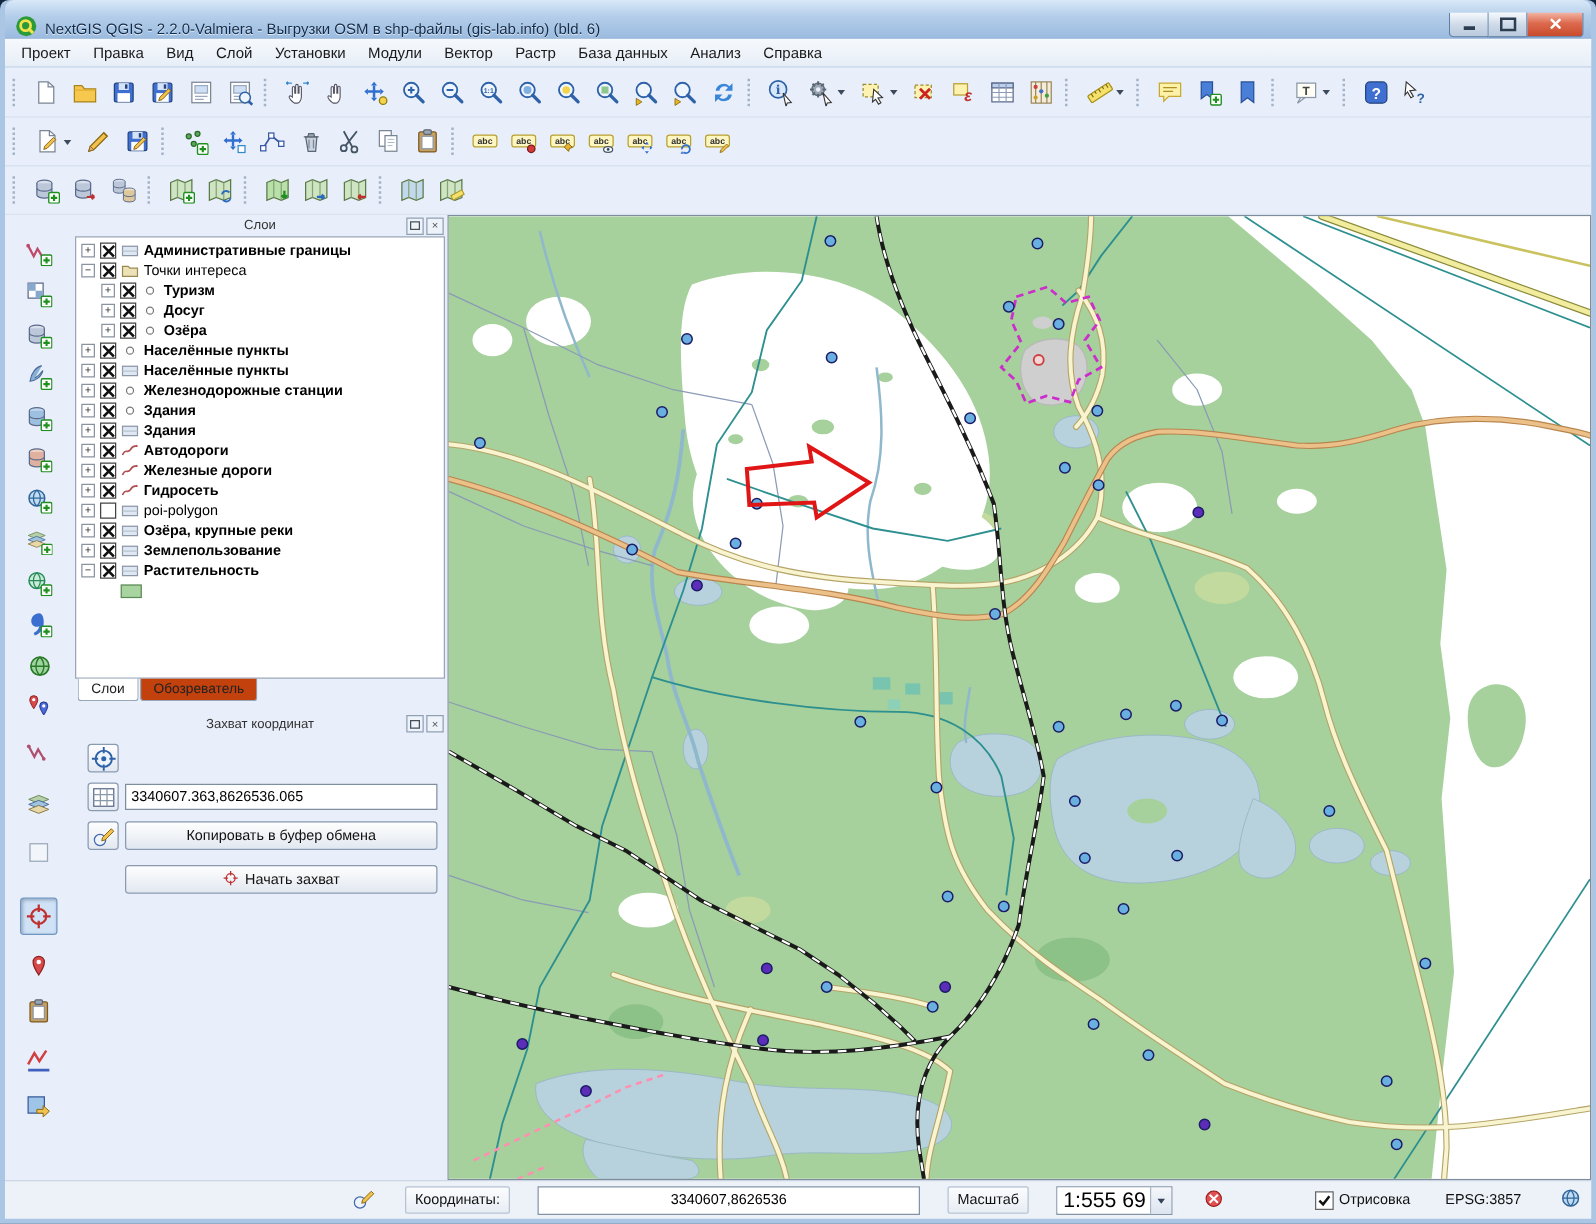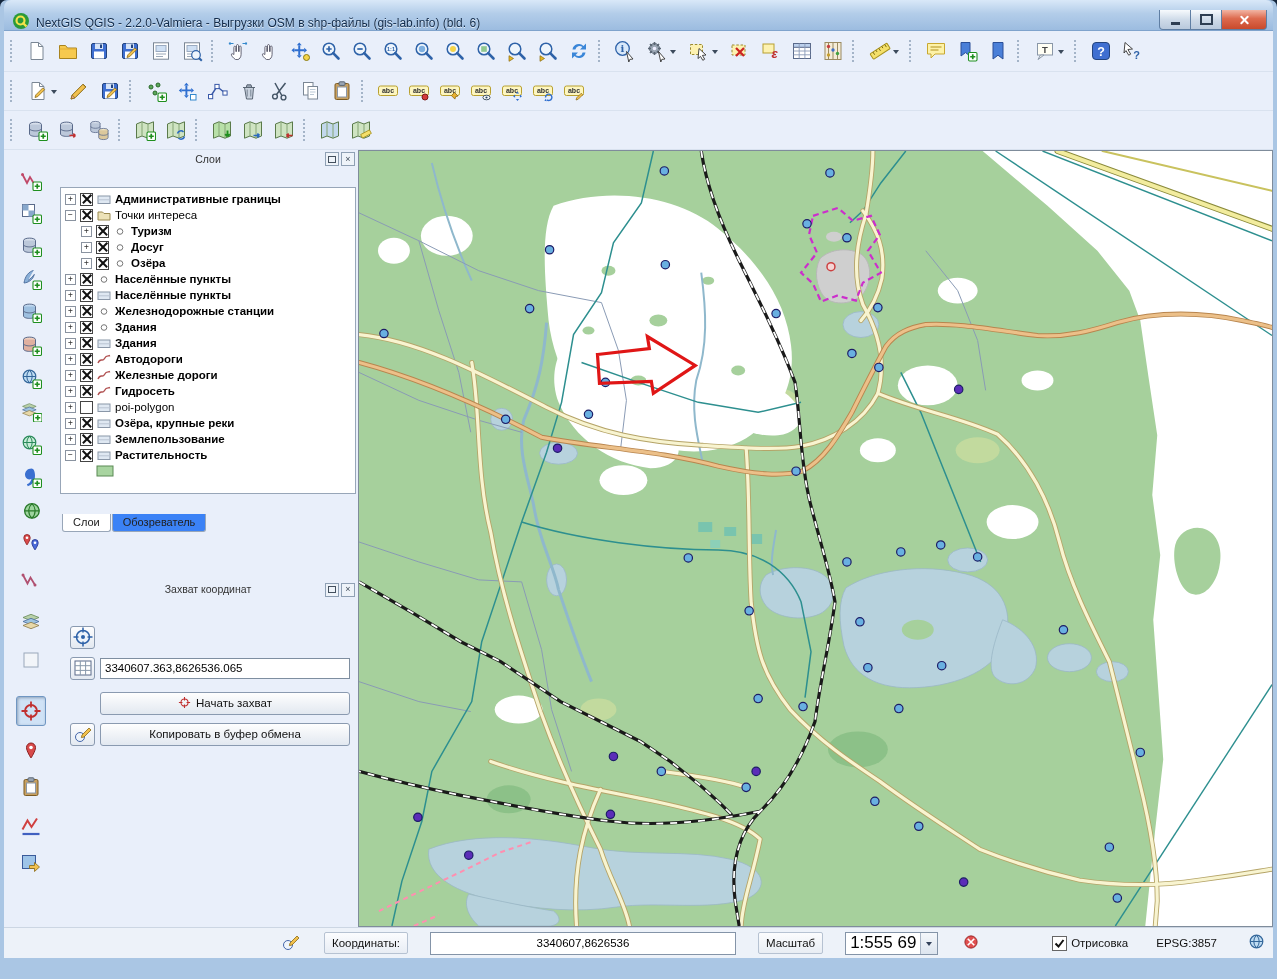--- a/index.html
+++ b/index.html
@@ -28,36 +28,36 @@
   .handle{width:3px;height:22px;border-left:2px dotted #a4b4c8;margin:0 6px 0 4px;display:inline-block;}
   .tbtn{display:inline-flex;align-items:center;justify-content:center;width:29px;height:29px;border:1px solid transparent;border-radius:3px;background:transparent;padding:0;margin:0 1px;}
   .tbtn.hasdd{width:40px;}
   .ticon{width:22px;height:22px;display:inline-block;}
   .dd{width:0;height:0;border:3.5px solid transparent;border-top:4.5px solid #3c4a5c;margin:4px 0 0 2px;}
   
   .main{height:777px;display:flex;background:#e9effa;}
   .leftbar{width:54px;display:flex;flex-direction:column;align-items:center;padding-top:15px;box-sizing:border-box;}
   .lbtn{width:30px;height:30px;display:flex;align-items:center;justify-content:center;border:1px solid transparent;border-radius:3px;margin-bottom:3px;background:transparent;padding:0;flex:0 0 auto;}
   .lbtn.pressed{background:#cfe2f6;border-color:#6f96c2;box-shadow:inset 1px 1px 3px rgba(20,40,70,.35);}
-  .dock{width:300px;display:flex;flex-direction:column;box-sizing:border-box;gap:20px;}
+  .dock{width:300px;display:flex;flex-direction:column;box-sizing:border-box;}
   .phdr{height:17px;position:relative;display:flex;align-items:center;justify-content:center;font-size:10.5px;color:#333;flex:0 0 auto;}
   .pbtns{position:absolute;right:3px;top:2px;display:flex;gap:2px;}
   .pbx{width:12px;height:12px;border:1px solid #8fa0b4;background:#eef3f9;display:flex;align-items:center;justify-content:center;font-size:9px;line-height:9px;color:#44505e;}
   .pbx .flt{width:6px;height:5px;border:1px solid #44505e;}
   .tree{flex:1;background:#fff;border:1px solid #98a6b8;margin:0 2px;overflow:hidden;padding-top:3px;font-size:11.5px;color:#000;}
   .trow{height:16px;display:flex;align-items:center;white-space:nowrap;}
   .ex{width:9px;height:9px;border:1px solid #8a93a0;background:#fff;font:8px/8px "DejaVu Sans Mono",monospace;text-align:center;color:#333;flex:0 0 auto;}
   .exsp{width:11px;flex:0 0 auto;}
   .cb{width:11px;height:11px;border:1px solid #444;background:#fff;margin-left:4px;position:relative;flex:0 0 auto;}
   .cb.on::before,.cb.on::after{content:"";position:absolute;left:-0.5px;top:4.5px;width:12px;height:1.7px;background:#111;}
   .cb.on::before{transform:rotate(45deg);} .cb.on::after{transform:rotate(-45deg);}
   .tic{margin-left:4px;display:inline-flex;flex:0 0 auto;}
   .tlb{margin-left:4px;} .tlb.b{font-weight:bold;}
   .docktabs{height:20px;display:flex;align-items:flex-start;padding-left:4px;gap:1px;flex:0 0 auto;}
-  .dtab{font-size:11px;padding:2px 10px 3px 10px;border:1px solid #98a6b8;border-top:none;background:#3b82f6;color:#222;border-radius:0 0 3px 3px;}
+  .dtab{font-size:11px;padding:2px 10px 3px 10px;border:1px solid #98a6b8;border-top:none;background:#c2410c;color:#222;border-radius:0 0 3px 3px;}
   .dtab.active{background:#fff;}
   .splitter{height:7px;flex:0 0 auto;}
   .capture{flex:1;padding:8px 8px 0 12px;box-sizing:border-box;font-size:11.5px;}
   .crow{display:flex;align-items:center;margin-bottom:8px;}
   .cbtn{width:25px;height:23px;border:1px solid #8a9ab0;border-radius:3px;background:linear-gradient(#fdfdfe,#e3e9f1);display:flex;align-items:center;justify-content:center;flex:0 0 auto;padding:0;}
   .cinput{flex:1;height:19px;margin-left:5px;border:1px solid #7e8fa0;border:1px solid #7e8ea0;background:#fff;font-family:"Liberation Sans",sans-serif;font-size:11.5px;padding:0 4px;}
   .wbtn{flex:1;height:23px;margin-left:5px;border:1px solid #8a9ab0;border-radius:3px;background:linear-gradient(#fefefe,#e2e8f0);font-family:"Liberation Sans",sans-serif;font-size:11.5px;color:#111;display:flex;align-items:center;justify-content:center;gap:5px;}
   .crow.last{margin-top:12px;}
   .map{flex:1;position:relative;background:#fff;border:1px solid #7f8c9b;box-sizing:border-box;}
   .map svg{position:absolute;inset:0;}
@@ -95,20 +95,33 @@
         </span>
       <span class="wb max">
           <span class="box"></span>
         </span>
       <span class="wb close">
           <span class="xx"></span>
         </span>
     </span>
   </div>
 
+  <div class="menubar">
+      <div class="mi">Проект</div>
+      <div class="mi">Правка</div>
+      <div class="mi">Вид</div>
+      <div class="mi">Слой</div>
+      <div class="mi">Установки</div>
+      <div class="mi">Модули</div>
+      <div class="mi">Вектор</div>
+      <div class="mi">Растр</div>
+      <div class="mi">База данных</div>
+      <div class="mi">Анализ</div>
+      <div class="mi">Справка</div>
+    </div>
 
   <div class="tbrow r1">
       <span class="handle"></span>
       <button class="tbtn">
         <span class="ticon"><svg width="22" height="22" viewBox="0 0 22 22">
             <path d="M5 2.5h7.5L17 6.5V19.5H5z" fill="#fff" stroke="#7a8694"></path>
             <path d="M12.5 2.5V6.5H17" fill="none" stroke="#7a8694"></path>
           </svg></span>
       </button>
       <button class="tbtn">
@@ -938,40 +951,40 @@
         </div>
         <div class="crow">
           <button class="cbtn">
               <span class="ticon" id="ic-grid"><svg width="22" height="22" viewBox="0 0 22 22">
                   <rect x="3" y="4" width="16" height="14" fill="#fff" stroke="#5a6a8a"></rect>
                   <path d="M3 8.7h16M3 13.4h16M8.3 4v14M13.6 4v14" stroke="#8899aa"></path>
                 </svg></span>
             </button>
           <input class="cinput" value="3340607.363,8626536.065" style="">
         </div>
-        <div class="crow last">
-          <span style="width:25px;flex:0 0 auto;"></span>
-          <button class="wbtn">
-            <span id="ic-mini-cross"><svg width="13" height="13" viewBox="0 0 22 22">
-                  <circle cx="11" cy="11" r="6" fill="none" stroke="#c03030" stroke-width="1.8"></circle>
-                  <path d="M11 1.5v6M11 14.5v6M1.5 11h6M14.5 11h6" stroke="#c03030" stroke-width="1.8"></path>
-                </svg></span>
-            <span>Начать захват</span>
-          </button>
-        </div>
         <div class="crow">
           <button class="cbtn">
               <span class="ticon" id="ic-track"><svg width="22" height="22" viewBox="0 0 22 22">
                   <circle cx="8" cy="14" r="4.5" fill="#eef4fb" stroke="#4466aa"></circle>
                   <path d="M10 12L17 5l2 2-7 7-2.6.6z" fill="#f2c14e" stroke="#8a6a14" stroke-width=".8"></path>
                 </svg></span>
             </button>
           <button class="wbtn">
               <span>Копировать в буфер обмена</span>
             </button>
+        </div>
+        <div class="crow last">
+          <span style="width:25px;flex:0 0 auto;"></span>
+          <button class="wbtn">
+            <span id="ic-mini-cross"><svg width="13" height="13" viewBox="0 0 22 22">
+                  <circle cx="11" cy="11" r="6" fill="none" stroke="#c03030" stroke-width="1.8"></circle>
+                  <path d="M11 1.5v6M11 14.5v6M1.5 11h6M14.5 11h6" stroke="#c03030" stroke-width="1.8"></path>
+                </svg></span>
+            <span>Начать захват</span>
+          </button>
         </div>
       </div>
     </div>
 
     <div class="map">
       <svg viewBox="0 0 915 777" width="100%" height="100%" preserveAspectRatio="none">
         <rect width="915" height="777" fill="#ffffff"></rect>
         <g>
           <path d="M0,0 H625 L690,55 740,100 772,140 783,170 791,225 800,285 795,345 803,405 796,470 801,540 806,610 798,680 788,777 H0 Z" fill="#a6d09c"></path>
           <path d="M818,395 C822,380 838,374 850,380 C862,386 866,402 862,418 C858,436 846,448 834,444 C822,440 814,412 818,395 Z" fill="#a6d09c"></path>

